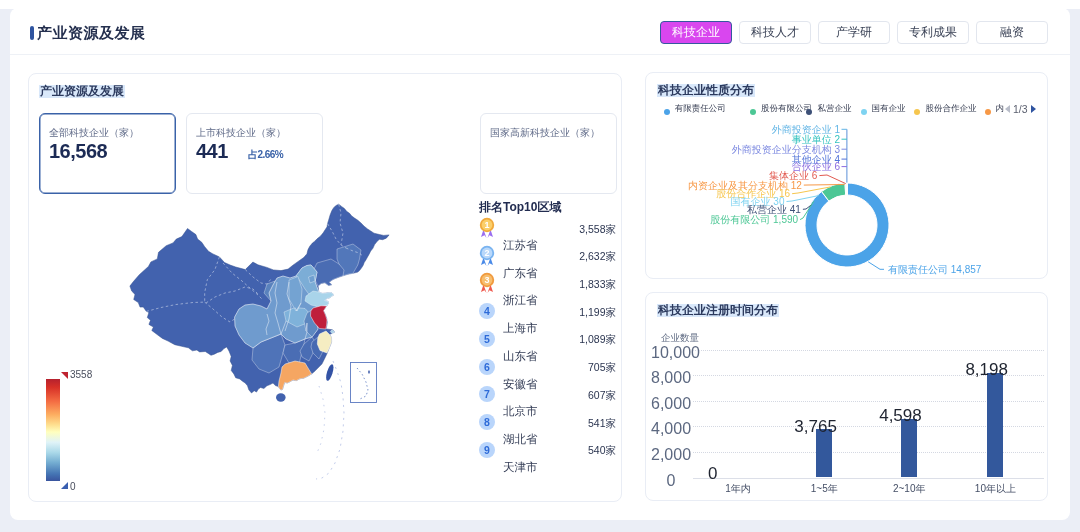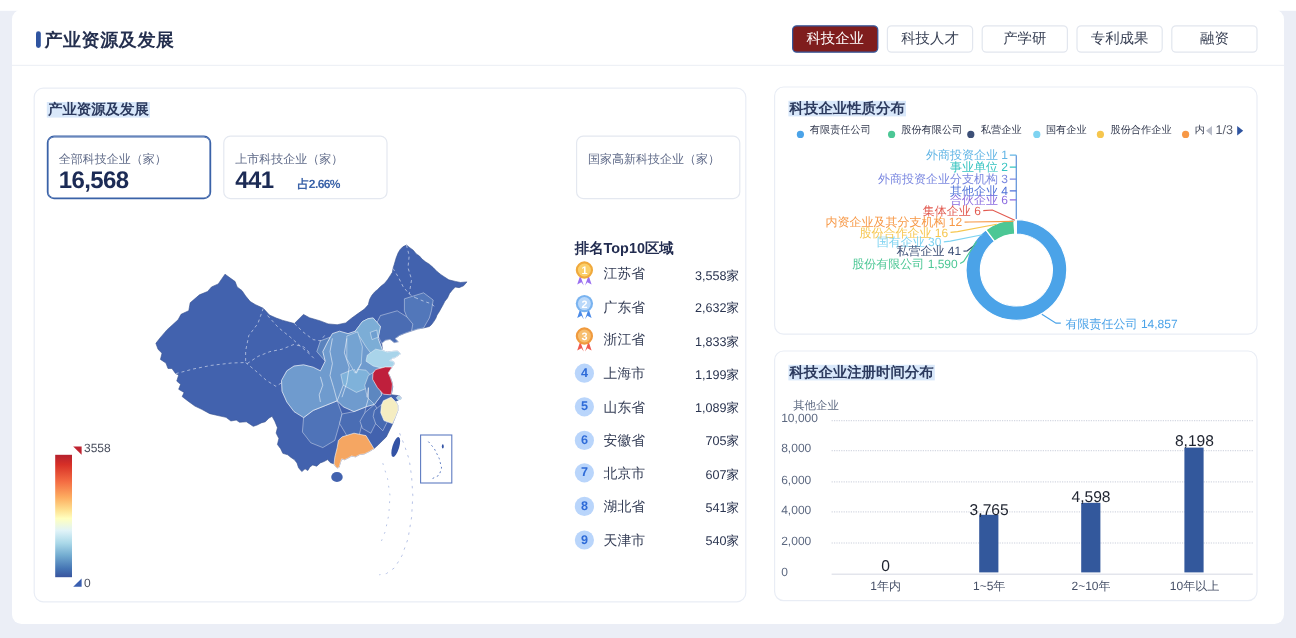--- a/index.html
+++ b/index.html
@@ -5,53 +5,53 @@
 *{margin:0;padding:0;box-sizing:border-box}
 html,body{width:1080px;height:532px;overflow:hidden}
 body{background:#ebeef6;font-family:"Liberation Sans",sans-serif;position:relative}
 .topstrip{position:absolute;left:0;top:0;width:1080px;height:9px;background:#fff}
 .shell{position:absolute;left:10px;top:8px;width:1060px;height:512px;background:#fff;border-radius:8px}
 .hbar{position:absolute;left:20px;top:18px;width:4px;height:14px;background:#2f54a0;border-radius:2px}
 .htitle{position:absolute;left:27px;top:15.5px;font-size:15px;font-weight:700;color:#25304f;letter-spacing:.5px}
 .hline{position:absolute;left:0;top:46px;width:1060px;border-top:1px solid #eef1f6}
 .tabs{position:absolute;left:650px;top:13px;display:flex;gap:7px}
 .tab{width:72px;height:23px;border:1px solid #e2e6ee;border-radius:4px;background:#fff;color:#3a4256;font-size:12px;display:flex;align-items:center;justify-content:center}
-.tab.on{background:#7f1d1d;border-color:#35599e;color:#fff}
+.tab.on{background:#d946ef;border-color:#35599e;color:#fff}
 .panel{position:absolute;background:#fff;border:1px solid #e9edf5;border-radius:8px}
 .pL{left:18px;top:65px;width:594px;height:429px}
 .pRT{left:635px;top:64px;width:403px;height:207px}
 .pRB{left:635px;top:284px;width:403px;height:209px}
 .ptitle{position:absolute;font-size:12px;font-weight:700;color:#2c3a5e;background:#d9e8fa;padding:0 1px;line-height:13px}
-.card{position:absolute;top:39px;width:137px;height:53px;border:1px solid #e4e8f0;border-radius:6px;background:#fff}
+.card{position:absolute;top:39px;width:137px;height:81px;border:1px solid #e4e8f0;border-radius:6px;background:#fff}
 .card.c0{border:1px solid #3a62a8;box-shadow:0 0 0 .5px #3a62a8 inset}
 .clabel{margin:12px 0 0 9px;font-size:10px;white-space:nowrap;color:#606b89}
 .cnum{margin:0 0 0 9px;font-size:20px;letter-spacing:-.5px;font-weight:700;color:#1c2b55;display:flex;align-items:baseline}
 .cpct{font-size:10px;color:#3a62a8;font-weight:700;margin-left:20px}
 .map{position:absolute;left:10px;top:115px}
 .vmbar{position:absolute;left:17px;top:305px;width:14px;height:102px;background:linear-gradient(to bottom,#b5212e,#d73027 8%,#f46d43 22%,#fdae61 35%,#fee090 45%,#ffffbf 52%,#e0f3f8 62%,#abd9e9 72%,#74add1 82%,#4575b4 93%,#39549e)}
 .vmtxt{position:absolute;font-size:10px;color:#4a4f5e}
 .tri{position:absolute;width:0;height:0}
 .top10h{position:absolute;left:450px;top:125px;font-size:12px;font-weight:700;color:#222c50}
 .trow{position:absolute;left:450px;width:137px;height:20px}
-.trow .nm{position:absolute;left:24px;top:3px;font-size:11.5px;color:#333c55}
+.trow .nm{position:absolute;left:24px;top:20px;font-size:11.5px;color:#333c55}
 .trow .ct{position:absolute;right:0;top:4.5px;font-size:10.5px;color:#2b3550}
 .rkc{position:absolute;left:0;top:2px;width:16px;height:16px;border-radius:50%;background:#b9d5fb;color:#2e6bd8;font-size:10.5px;font-weight:700;text-align:center;line-height:16px}
 .legrow{position:absolute;left:0;top:30px;width:359px;height:13px;overflow:hidden;white-space:nowrap}
 .litem{position:absolute;top:0;display:flex;align-items:flex-end;gap:5px;font-size:8.5px;color:#333a4f}
 .ldot{width:6px;height:6px;border-radius:50%;flex:none}
 .pgn{position:absolute;left:359px;top:30px;font-size:10.5px;color:#5a5f6e;display:flex;align-items:center;gap:3px}
 .arr{width:0;height:0;display:inline-block}
 .arrL{border-top:4px solid transparent;border-bottom:4px solid transparent;border-right:5px solid #b9bdc9}
 .arrR{border-top:4px solid transparent;border-bottom:4px solid transparent;border-left:5px solid #2f54a0}
 .axlab{position:absolute;font-size:9.5px;color:#5c6880}
-.ylab{position:absolute;width:40px;text-align:left;font-size:10px;color:#5c6880}
+.ylab{position:absolute;width:40px;text-align:center;font-size:16px;color:#5c6880}
 .grid{position:absolute;left:47px;width:351px;border-top:1px dotted #d4d8e2;height:0}
 .grid.solid{border-top:1px solid #dcdfe8}
 .vbar{position:absolute;width:16px;background:#33589c}
-.bval{position:absolute;width:60px;text-align:center;font-size:13px;color:#1f2430}
+.bval{position:absolute;width:60px;font-size:17px;color:#1f2430}
 .xlab{position:absolute;width:70px;text-align:center;font-size:10px;color:#454f66}
 </style>
 </head>
 <body>
 <div class="topstrip"></div>
 <div class="shell">
 <div class="hbar"></div>
     <div class="htitle">产业资源及发展</div>
 <div class="tabs">
       <div class="tab on">科技企业</div>
@@ -185,21 +185,21 @@
 <div class="trow" style="top:365.7px">
         <div class="rkc">9</div>
         <span class="nm">天津市</span>
         <span class="ct">540家</span>
       </div>
 </div>
 <div class="panel pRT">
  <div class="ptitle" style="left:11px;top:11px">科技企业性质分布</div>
  <div class="legrow">
         <span class="litem" style="left:17.8px"><span class="ldot" style="background:#4ba3e8"></span>有限责任公司</span>
-        <span class="litem" style="left:94px"><span class="ldot" style="background:#4cc795"></span>股份有限公司</span>
+        <span class="litem" style="left:104px"><span class="ldot" style="background:#4cc795"></span>股份有限公司</span>
         <span class="litem" style="left:160.4px"><span class="ldot" style="background:#3d5077"></span>私营企业</span>
         <span class="litem" style="left:214.6px"><span class="ldot" style="background:#7ed3f1"></span>国有企业</span>
         <span class="litem" style="left:268.4px"><span class="ldot" style="background:#f6c64e"></span>股份合作企业</span>
         <span class="litem" style="left:338.6px"><span class="ldot" style="background:#f79846"></span>内</span>
       </div>
  <div class="pgn">
         <span class="arr arrL"></span>
         <span>1/3</span>
         <span class="arr arrR"></span>
       </div>
@@ -238,21 +238,21 @@
         <text x="155.8" y="75.6" text-anchor="end" font-size="10" fill="#f79846">内资企业及其分支机构 12</text>
         <text x="144.1" y="84.2" text-anchor="end" font-size="10" fill="#f6c64e">股份合作企业 16</text>
         <text x="138.5" y="92.0" text-anchor="end" font-size="10" fill="#7ed3f1">国有企业 30</text>
         <text x="154.9" y="99.8" text-anchor="end" font-size="10" fill="#3d5077">私营企业 41</text>
         <text x="152.1" y="110.1" text-anchor="end" font-size="10" fill="#4cc795">股份有限公司 1,590</text>
         <text x="242" y="160" font-size="10" fill="#4ba3e8">有限责任公司 14,857</text>
       </svg>
 </div>
 <div class="panel pRB">
 <div class="ptitle" style="left:11px;top:11px">科技企业注册时间分布</div>
-<div class="axlab" style="left:15px;top:39px">其他企业</div>
+<div class="axlab" style="left:15px;top:39px">企业数量</div>
 <div class="ylab" style="left:5px;top:50.7px">10,000</div>
 <div class="grid" style="top:56.7px"></div>
 <div class="ylab" style="left:5px;top:76.3px">8,000</div>
 <div class="grid" style="top:82.3px"></div>
 <div class="ylab" style="left:5px;top:101.8px">6,000</div>
 <div class="grid" style="top:107.8px"></div>
 <div class="ylab" style="left:5px;top:127.4px">4,000</div>
 <div class="grid" style="top:133.4px"></div>
 <div class="ylab" style="left:5px;top:153.0px">2,000</div>
 <div class="grid" style="top:159.0px"></div>

